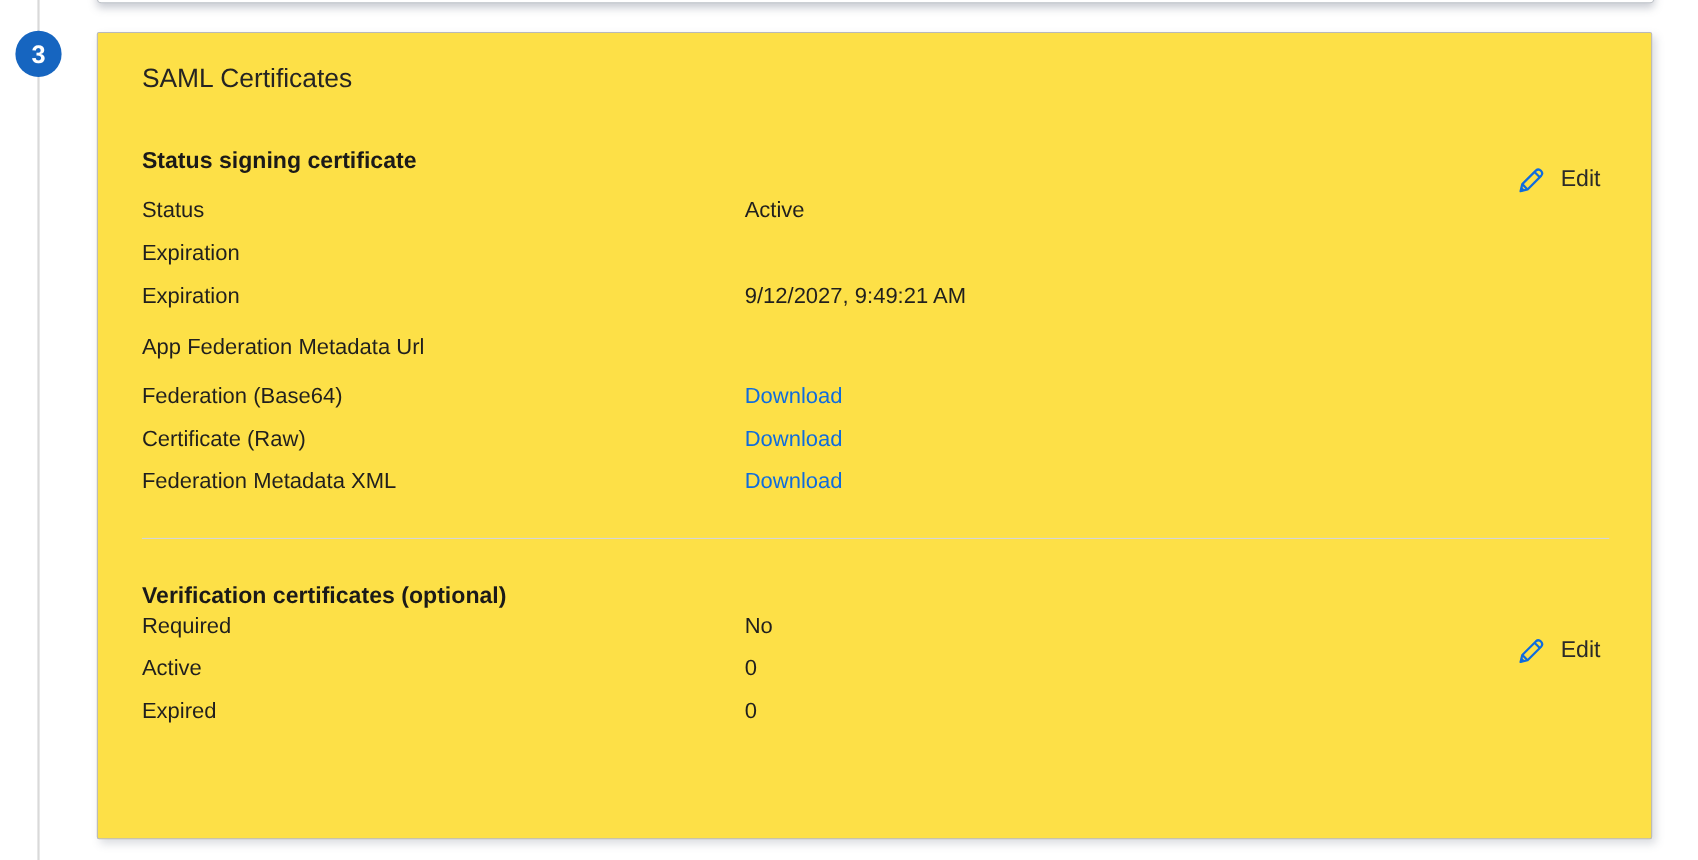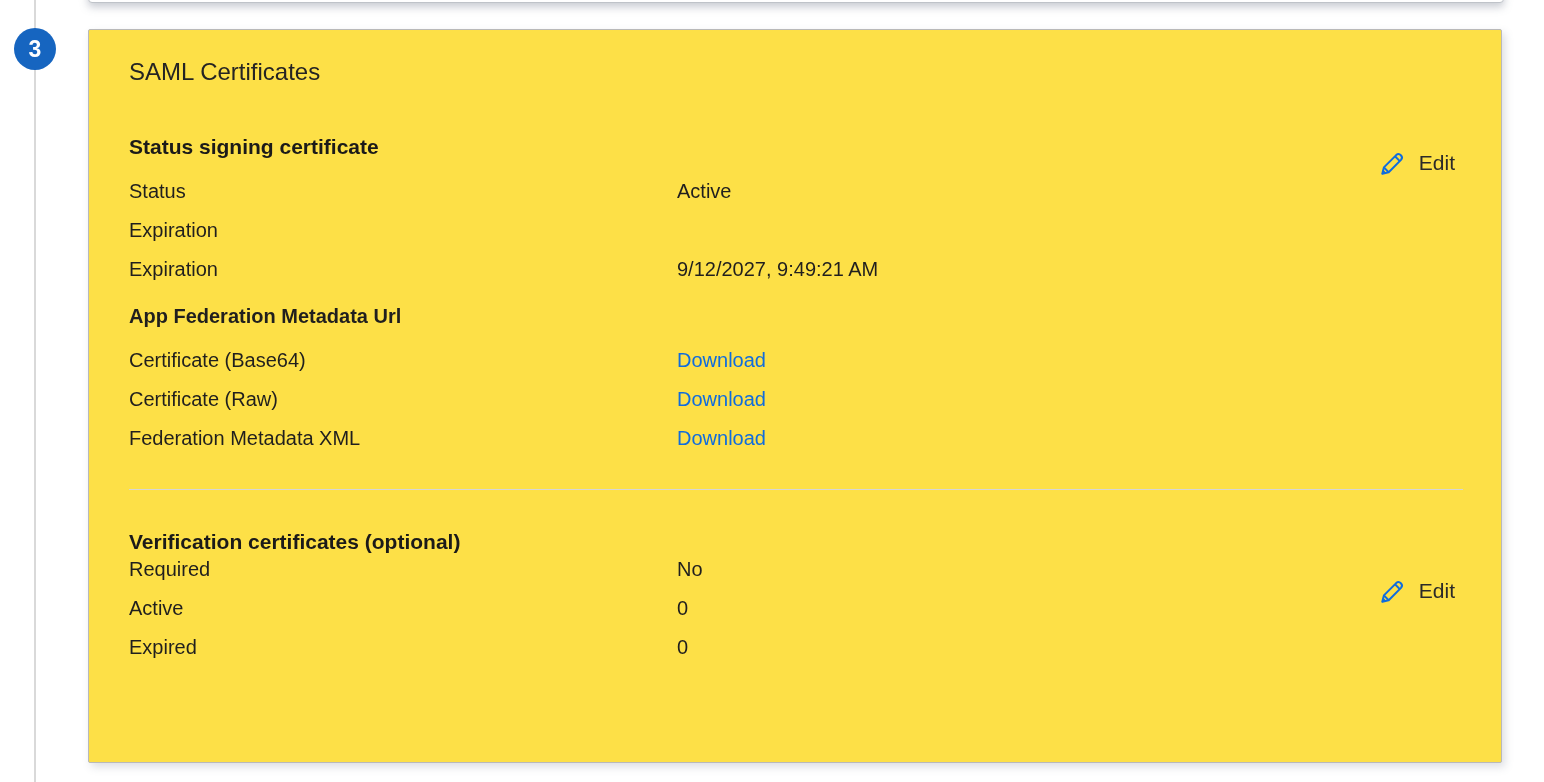--- a/index.html
+++ b/index.html
@@ -29,21 +29,21 @@
   .card-title{font-size:24px;line-height:32px;color:#252423;}
   .sec-head{font-size:21px;font-weight:700;line-height:28px;margin:0;color:#1b1a19;}
   .head-1{margin-top:45px;}
   .head-2{margin-top:38px;}
   .rows-1{margin-top:17px;}
   .rows-2{}
   .row{display:flex;align-items:flex-start;font-size:20px;line-height:26px;margin-bottom:13px;}
   .lbl{flex:0 0 548px;width:548px;}
   .val{white-space:nowrap;}
   .link{color:#0F6CDE;text-decoration:none;cursor:pointer;}
-  .row-url{align-items:center;height:42px;margin-bottom:10px;font-weight:bold;}
+  .row-url{align-items:center;height:42px;margin-bottom:10px;}
   .url-box{
     margin-left:-18px;width:714px;height:42px;box-sizing:border-box;
     background:#E6E6E6;border:1.5px solid #757575;border-radius:6px;
     display:flex;align-items:center;padding:0 9px 0 13px;cursor:default;
   }
   .url-text{flex:1;font-size:20px;color:#1c1c1c;white-space:nowrap;overflow:hidden;}
   .copy-btn{background:none;border:none;padding:0;margin-left:6px;display:flex;align-items:center;cursor:pointer;}
   .divider{height:1px;background:#d6d6d6;margin-top:38px;}
   .edit-btn{
     position:absolute;right:46px;display:flex;align-items:center;gap:13px;
@@ -90,21 +90,21 @@
     <div class="row">
       <div class="lbl">Expiration</div>
       <div class="val">9/12/2027, 9:49:21 AM</div>
     </div>
 
     <div class="row row-url">
       <div class="lbl">App Federation Metadata Url</div>
     </div>
 
     <div class="row">
-      <div class="lbl">Certificate (Base64)</div>
+      <div class="lbl">Federation (Base64)</div>
       <a class="link">Download</a>
     </div>
     <div class="row">
       <div class="lbl">Certificate (Raw)</div>
       <a class="link">Download</a>
     </div>
     <div class="row">
       <div class="lbl">Federation Metadata XML</div>
       <a class="link">Download</a>
     </div>

